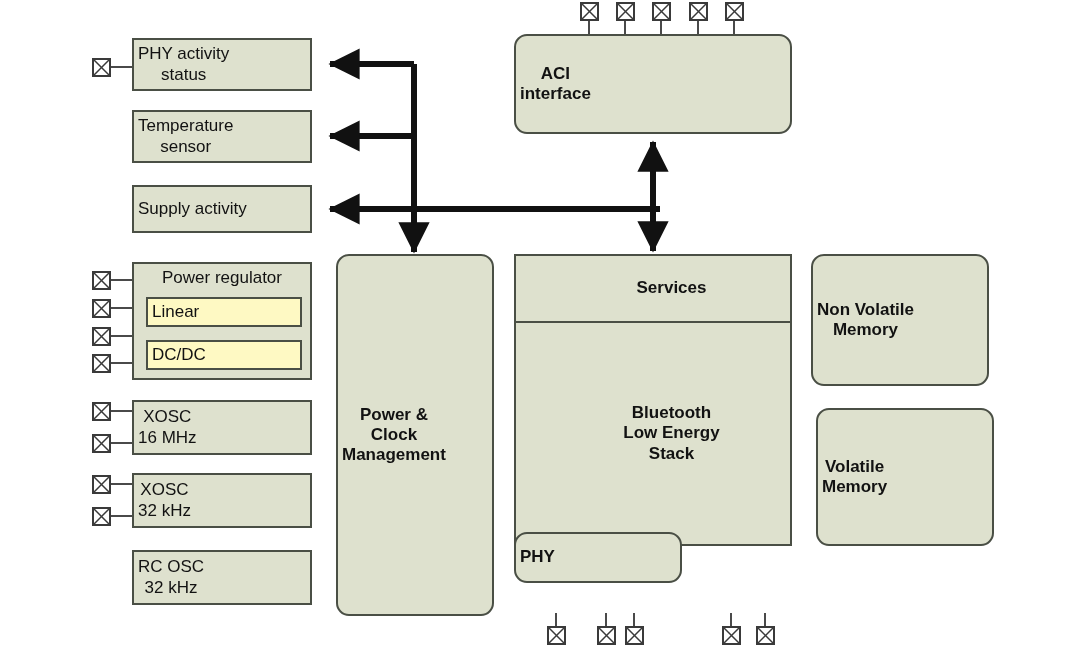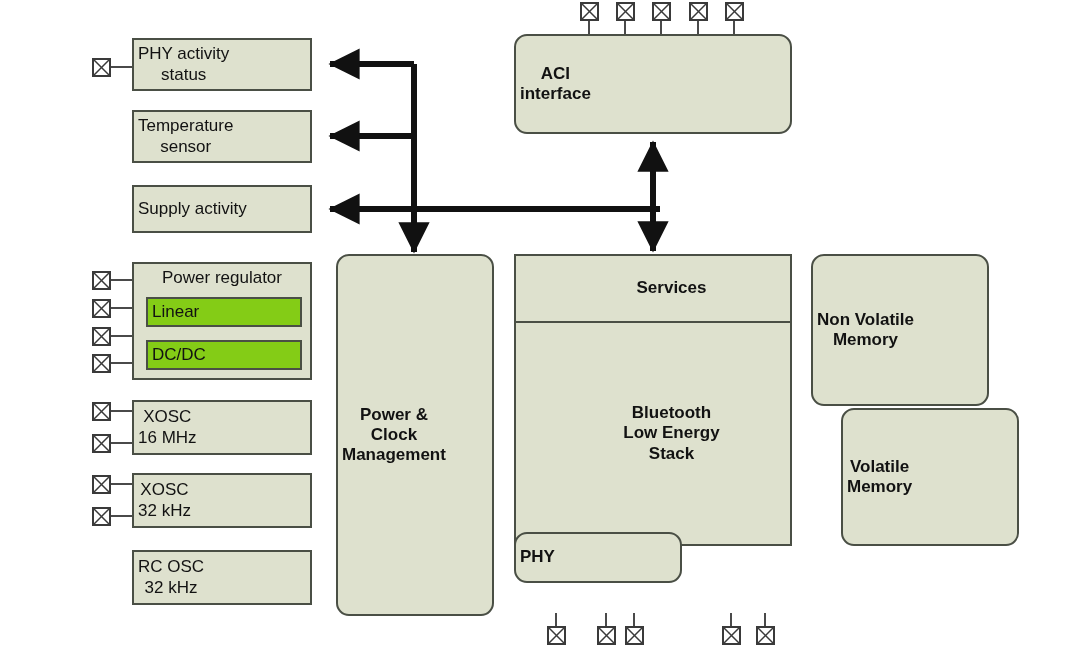--- a/index.html
+++ b/index.html
@@ -6,21 +6,21 @@
   body{width:1080px;height:654px;position:relative;overflow:hidden;
        font-family:"Liberation Sans","DejaVu Sans",sans-serif;color:#121212;}
   #stage{position:absolute;left:0;top:0;width:1080px;height:654px;}
 
   .blk{position:absolute;box-sizing:border-box;
        background:#dee1ce;border:2px solid #4a4f45;
        display:flex;align-items:center;
        text-align:center;line-height:1.18;}
   .blk.reg{font-size:17px;font-weight:400;}
   .blk.bold{font-size:17px;font-weight:700;border-radius:13px;}
-  .blk.white{background:#84cc16;border:2px solid #4a4f45;}
+  .blk.white{background:#fef9c3;border:2px solid #4a4f45;}
   .blk .lbl{display:block;padding:0 4px;}
 
   .stacked{position:absolute;box-sizing:border-box;background:#dee1ce;
            border:2px solid #4a4f45;}
   .stacked .seg{box-sizing:border-box;display:flex;align-items:center;
                 justify-content:center;text-align:center;font-weight:700;
                 font-size:17px;line-height:1.2;padding-left:37px;}
   .stacked .sep{height:2px;background:#4a4f45;}
 
   .pr-title{position:absolute;left:0;right:0;top:4px;text-align:center;
@@ -282,27 +282,27 @@
         <span>Stack</span>
       </span>
     </div>
   </div>
 
   <div class="blk bold" style="left:514px;top:532px;width:168px;height:51px;">
     <span class="lbl">PHY</span>
   </div>
 
 
-  <div class="blk bold" style="left:811px;top:254px;width:178px;height:152px;">
+  <div class="blk bold" style="left:811px;top:254px;width:178px;height:132px;">
     <span class="lbl">
       <span>Non Volatile</span><br>
       <span>Memory</span>
     </span>
   </div>
 
-  <div class="blk bold" style="left:841px;top:408px;width:178px;height:138px;">
+  <div class="blk bold" style="left:816px;top:408px;width:178px;height:138px;">
     <span class="lbl">
       <span>Volatile</span><br>
       <span>Memory</span>
     </span>
   </div>
 
 </div>
 
 </body></html>

